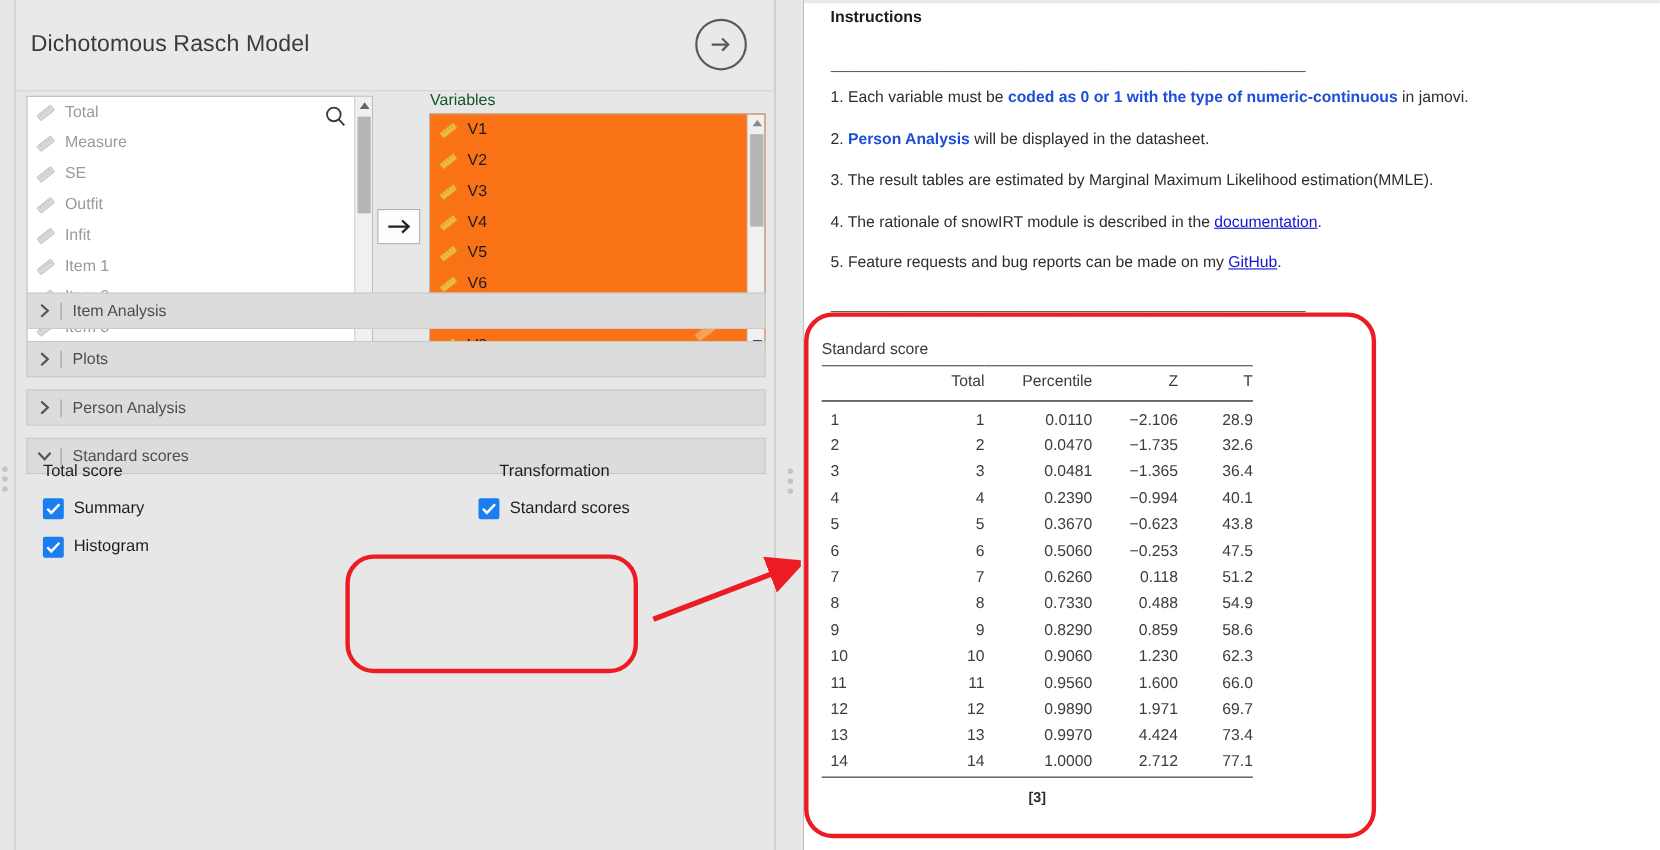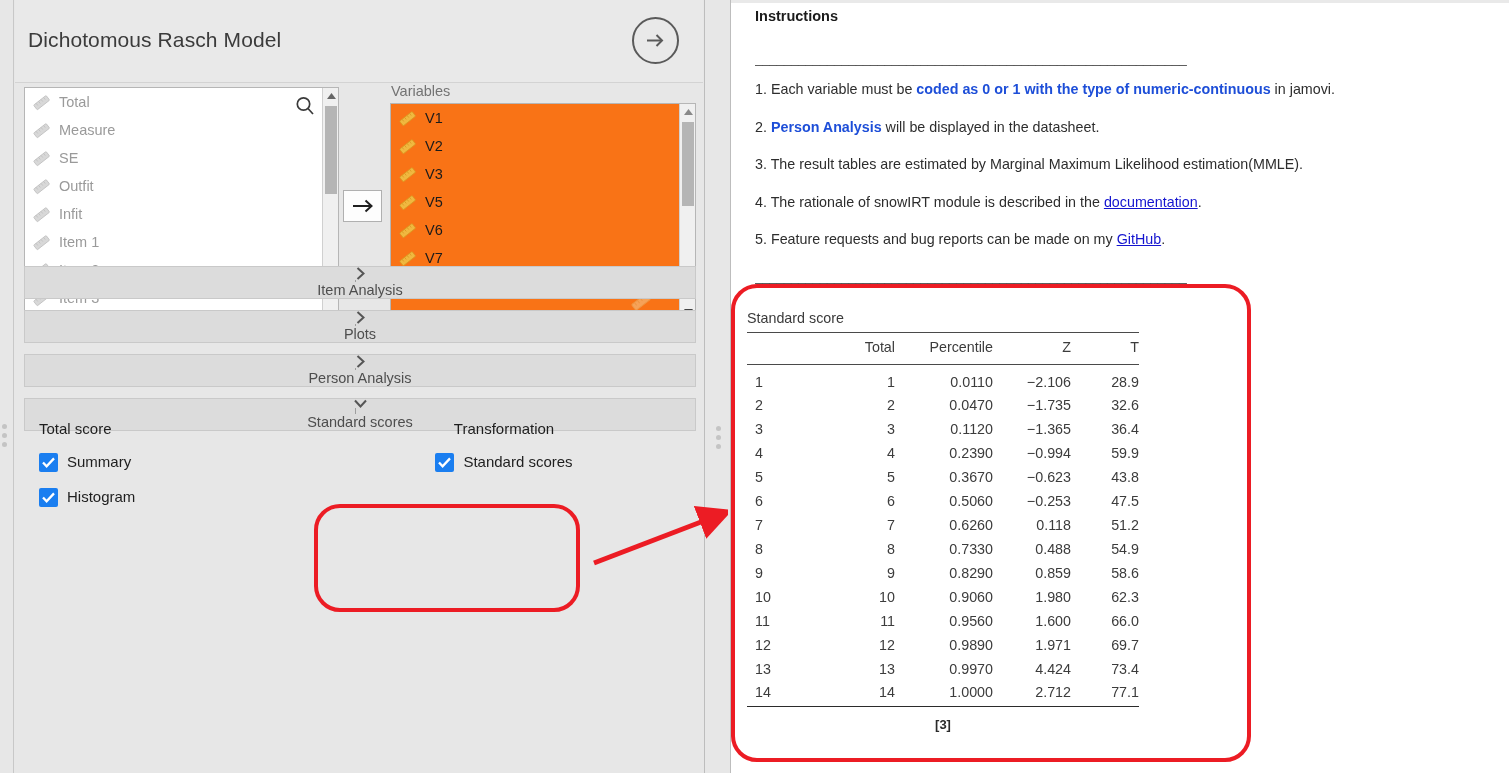--- a/index.html
+++ b/index.html
@@ -104,40 +104,40 @@
   .transfer-btn {
     position: absolute; left: 328px; top: 107px;
     width: 39px; height: 32px;
     background: #fdfdfd; border: 1px solid #b0b0b0;
     display: flex; align-items: center; justify-content: center;
     cursor: pointer;
   }
 
   .target-wrap { position: absolute; left: 375px; top: 0; width: 306px; }
   .target-label {
-    font-size: 14.5px; color: #737373; margin-bottom: 4px; padding-left: 1px;
+    font-size: 14.5px; color: #14532d; margin-bottom: 4px; padding-left: 1px;
   }
   .target-box {
     width: 306px; height: 217px;
     background: #f97316; border: 1px solid #b6b6b6;
     display: flex; position: relative; overflow: hidden;
   }
   .ghost-ruler {
     position: absolute; right: 27px; bottom: 6px;
     width: 22px; height: 22px; opacity: .45;
   }
 
   
   .sections { position: absolute; left: 9px; top: 266px; width: 672px; }
   .section-hdr {
     height: 33px; background: #dcdcdc;
     border: 1px solid #c9c9c9;
     display: flex; align-items: center;
     margin-bottom: 11px; cursor: pointer;
-    font-size: 14.5px; color: #4e4e4e; flex-direction: column;
+    font-size: 14.5px; color: #4e4e4e;
   }
   .chev { width: 30px; display: flex; align-items: center; justify-content: center; }
   .sep-bar {
     width: 1px; height: 16px; background: #9e9e9e; margin-right: 10px;
   }
 
   
   .ss-content { position: absolute; left: 9px; top: 420px; width: 672px; }
   .ss-row { display: flex; }
   .ss-col-left { width: 330px; padding-left: 15px; }
@@ -444,20 +444,32 @@
                   <div class="var-item active">
                     <svg class="ruler" width="19" height="19" viewBox="0 0 24 24">
                       <g transform="rotate(-38 12 12)">
                         <rect x="2" y="8.5" width="20" height="7.5" rx="1" fill="#f0b840" stroke="#d99a20" stroke-width="1"></rect>
                         <line x1="6" y1="8.5" x2="6" y2="12" stroke="#d99a20" stroke-width="1"></line>
                         <line x1="10" y1="8.5" x2="10" y2="12" stroke="#d99a20" stroke-width="1"></line>
                         <line x1="14" y1="8.5" x2="14" y2="12" stroke="#d99a20" stroke-width="1"></line>
                         <line x1="18" y1="8.5" x2="18" y2="12" stroke="#d99a20" stroke-width="1"></line>
                       </g>
                     </svg>
+                    <span>V4</span>
+                  </div>
+                  <div class="var-item active">
+                    <svg class="ruler" width="19" height="19" viewBox="0 0 24 24">
+                      <g transform="rotate(-38 12 12)">
+                        <rect x="2" y="8.5" width="20" height="7.5" rx="1" fill="#f0b840" stroke="#d99a20" stroke-width="1"></rect>
+                        <line x1="6" y1="8.5" x2="6" y2="12" stroke="#d99a20" stroke-width="1"></line>
+                        <line x1="10" y1="8.5" x2="10" y2="12" stroke="#d99a20" stroke-width="1"></line>
+                        <line x1="14" y1="8.5" x2="14" y2="12" stroke="#d99a20" stroke-width="1"></line>
+                        <line x1="18" y1="8.5" x2="18" y2="12" stroke="#d99a20" stroke-width="1"></line>
+                      </g>
+                    </svg>
                     <span>V5</span>
                   </div>
                   <div class="var-item active">
                     <svg class="ruler" width="19" height="19" viewBox="0 0 24 24">
                       <g transform="rotate(-38 12 12)">
                         <rect x="2" y="8.5" width="20" height="7.5" rx="1" fill="#f0b840" stroke="#d99a20" stroke-width="1"></rect>
                         <line x1="6" y1="8.5" x2="6" y2="12" stroke="#d99a20" stroke-width="1"></line>
                         <line x1="10" y1="8.5" x2="10" y2="12" stroke="#d99a20" stroke-width="1"></line>
                         <line x1="14" y1="8.5" x2="14" y2="12" stroke="#d99a20" stroke-width="1"></line>
                         <line x1="18" y1="8.5" x2="18" y2="12" stroke="#d99a20" stroke-width="1"></line>
@@ -651,30 +663,30 @@
             <tr>
               <td class="idx">2</td>
               <td>2</td>
               <td>0.0470</td>
               <td>−1.735</td>
               <td>32.6</td>
             </tr>
             <tr>
               <td class="idx">3</td>
               <td>3</td>
-              <td>0.1120</td>
+              <td>0.0481</td>
               <td>−1.365</td>
               <td>36.4</td>
             </tr>
             <tr>
               <td class="idx">4</td>
               <td>4</td>
               <td>0.2390</td>
               <td>−0.994</td>
-              <td>59.9</td>
+              <td>40.1</td>
             </tr>
             <tr>
               <td class="idx">5</td>
               <td>5</td>
               <td>0.3670</td>
               <td>−0.623</td>
               <td>43.8</td>
             </tr>
             <tr>
               <td class="idx">6</td>
@@ -701,21 +713,21 @@
               <td class="idx">9</td>
               <td>9</td>
               <td>0.8290</td>
               <td>0.859</td>
               <td>58.6</td>
             </tr>
             <tr>
               <td class="idx">10</td>
               <td>10</td>
               <td>0.9060</td>
-              <td>1.980</td>
+              <td>1.230</td>
               <td>62.3</td>
             </tr>
             <tr>
               <td class="idx">11</td>
               <td>11</td>
               <td>0.9560</td>
               <td>1.600</td>
               <td>66.0</td>
             </tr>
             <tr>

